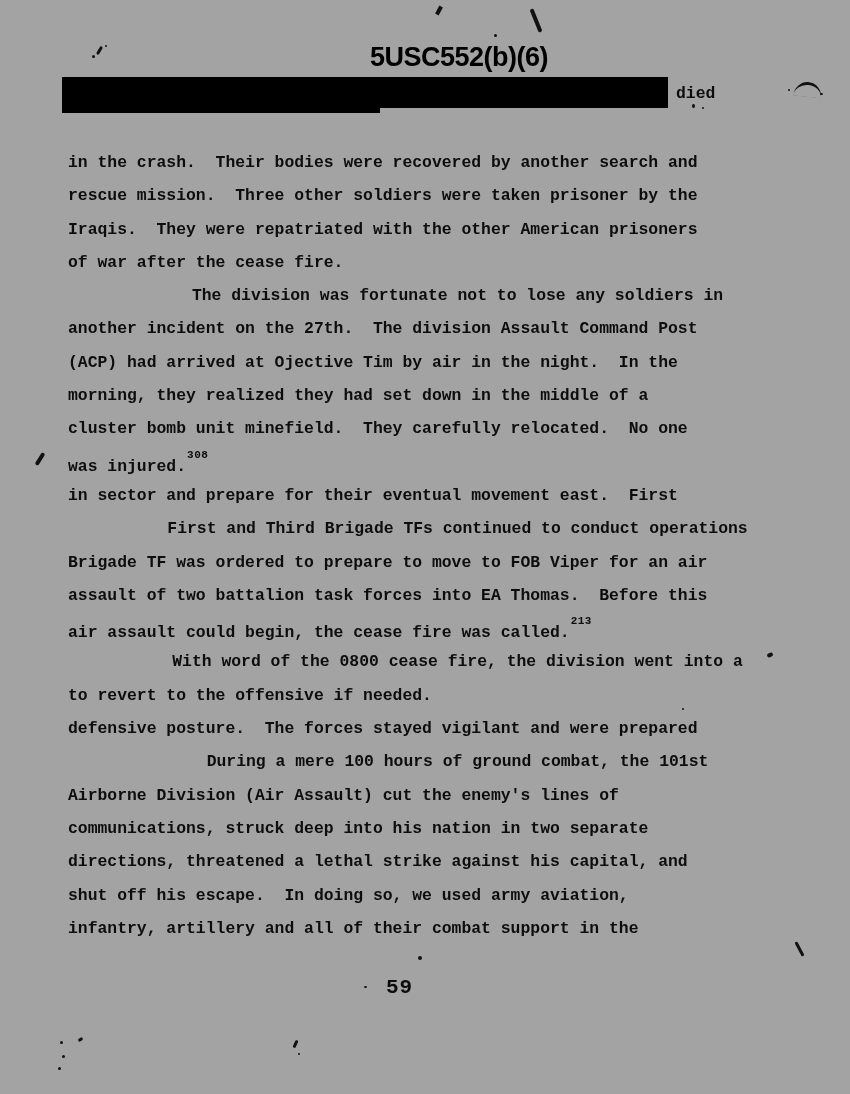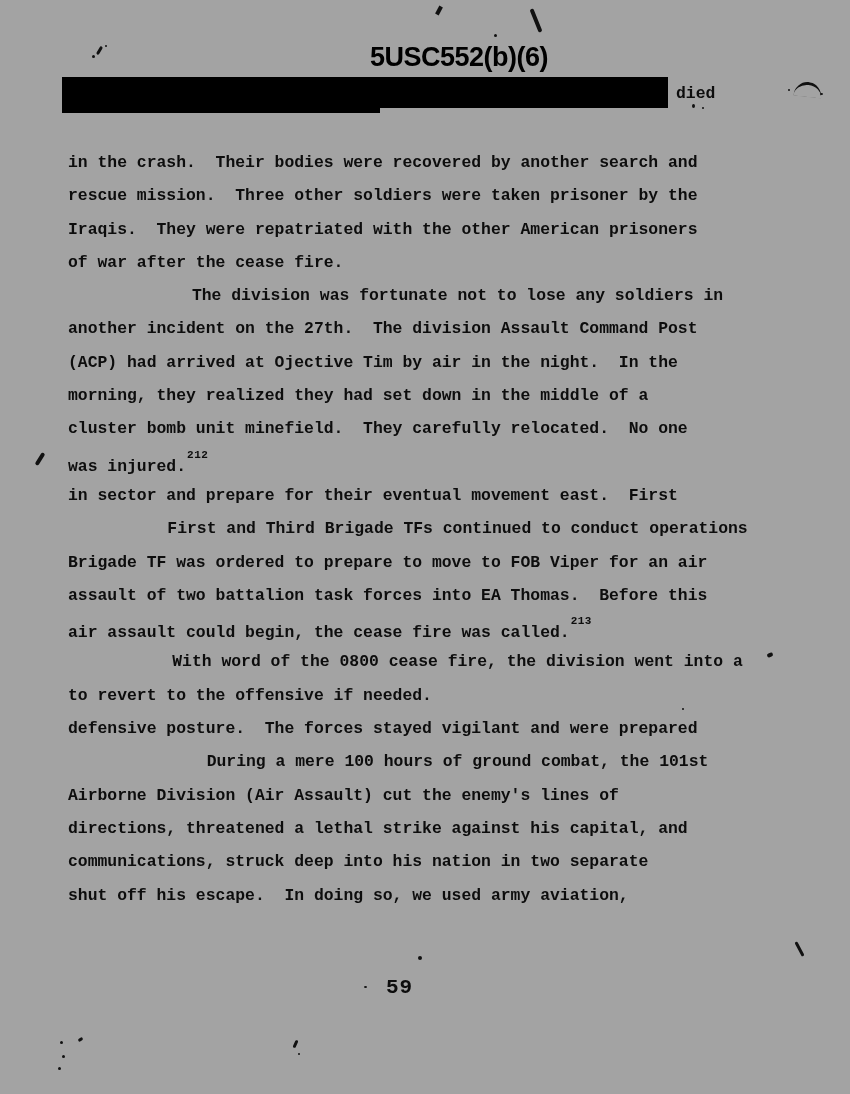--- a/index.html
+++ b/index.html
@@ -73,43 +73,44 @@
       <div class="line"><span>Iraqis.  They were repatriated with the other American prisoners</span></div>
       <div class="line"><span>of war after the cease fire.</span></div>
     </div>
 
     <div>
       <div class="line indent"><span>The division was fortunate not to lose any soldiers in</span></div>
       <div class="line"><span>another incident on the 27th.  The division Assault Command Post</span></div>
       <div class="line"><span>(ACP) had arrived at Ojective Tim by air in the night.  In the</span></div>
       <div class="line"><span>morning, they realized they had set down in the middle of a</span></div>
       <div class="line"><span>cluster bomb unit minefield.  They carefully relocated.  No one</span></div>
-      <div class="line"><span>was injured.</span><sup class="fn">212</sup></div>
+      <div class="line"><span>was injured.</span><sup class="fn">308</sup></div>
     </div>
 
     <div>
       <div class="line"><span>in sector and prepare for their eventual movement east.  First</span></div>
       <div class="line indent"><span>First and Third Brigade TFs continued to conduct operations</span></div>
       <div class="line"><span>Brigade TF was ordered to prepare to move to FOB Viper for an air</span></div>
       <div class="line"><span>assault of two battalion task forces into EA Thomas.  Before this</span></div>
       <div class="line"><span>air assault could begin, the cease fire was called.</span><sup class="fn">213</sup></div>
     </div>
 
     <div>
       <div class="line indent"><span>With word of the 0800 cease fire, the division went into a</span></div>
       <div class="line"><span>to revert to the offensive if needed.</span></div>
       <div class="line"><span>defensive posture.  The forces stayed vigilant and were prepared</span></div>
     </div>
 
     <div>
       <div class="line indent"><span>During a mere 100 hours of ground combat, the 101st</span></div>
       <div class="line"><span>Airborne Division (Air Assault) cut the enemy's lines of</span></div>
+      <div class="line"><span>communications, struck deep into his nation in two separate</span></div>
       <div class="line"><span>directions, threatened a lethal strike against his capital, and</span></div>
-      <div class="line"><span>communications, struck deep into his nation in two separate</span></div>
       <div class="line"><span>shut off his escape.  In doing so, we used army aviation,</span></div>
+      <div class="line"><span>infantry, artillery and all of their combat support in the</span></div>
     </div>
 
   </div>
 
   <div class="pageno">59</div>
 
   <div class="mk" style="left:437px;top:6px;width:4px;height:9px;transform:rotate(28deg);"></div>
   <div class="mk" style="left:534px;top:8px;width:4px;height:25px;transform:rotate(-22deg);border-radius:2px;"></div>
   <div class="mk dot" style="left:494px;top:34px;width:3px;height:3px;"></div>
 

